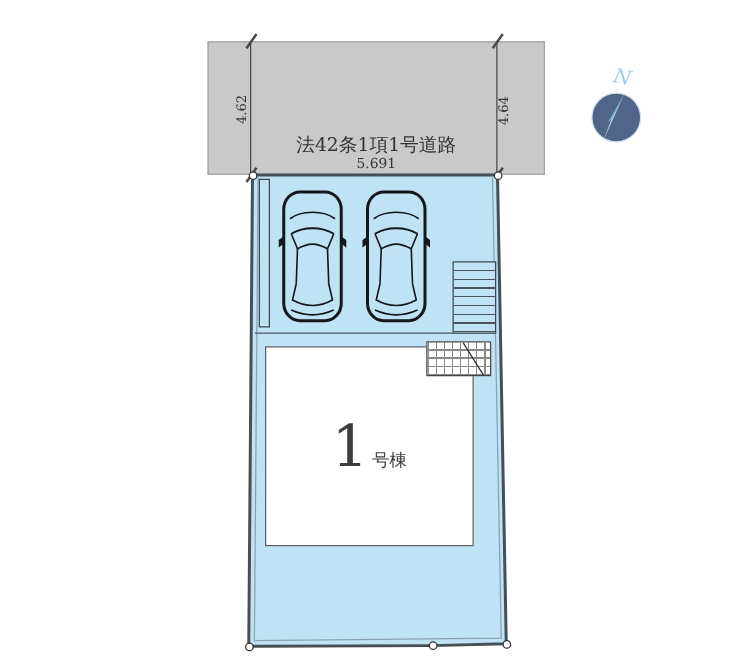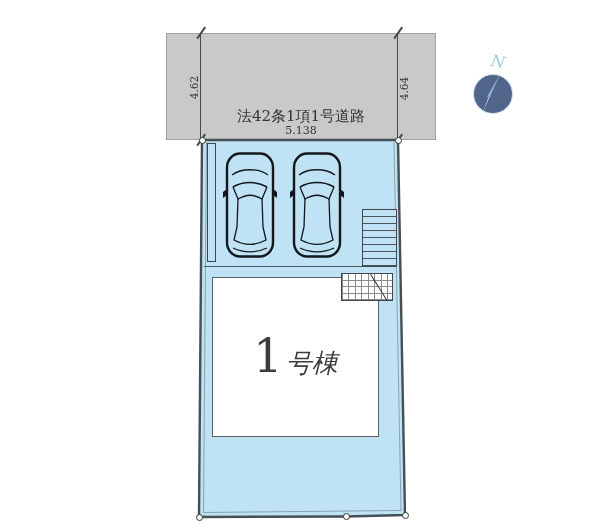--- a/index.html
+++ b/index.html
@@ -29,21 +29,21 @@
               border:1.5px solid #3f464c;box-sizing:border-box;}
   .parking-line{left:204px;top:266px;width:193px;height:1.2px;background:#4d575f;}
   .stairs{left:362px;top:209px;width:35px;height:58px;box-sizing:border-box;
           border:1.2px solid #3f464c;background:
           repeating-linear-gradient(to bottom,transparent 0 6px,#4a555e 6px 7px),var(--lot-fill);}
   .building{left:212px;top:277px;width:167px;height:160px;background:var(--building-fill);
             border:1.3px solid #5a6068;box-sizing:border-box;display:flex;
             align-items:center;justify-content:center;}
   .building-label{display:flex;align-items:baseline;gap:3px;color:#3d3d3d;}
   .building-label .num{font-size:46px;line-height:1;}
-  .building-label .suf{font-size:26px;font-style:italic;}
+  .building-label .suf{font-size:14px;}
   .porch{left:341px;top:273px;width:52px;height:28px;box-sizing:border-box;border:1px solid #3f464c;
          background:
          repeating-linear-gradient(90deg,#8a8a8a 0 1px,transparent 1px 6.5px),
          repeating-linear-gradient(0deg,#8a8a8a 0 1px,transparent 1px 6.5px),#fff;}
   .porch-diag{left:371px;top:274px;width:30.5px;height:1.4px;background:#2e3338;
               transform-origin:0 0;transform:rotate(58deg);}
   .marker{width:7px;height:7px;border-radius:50%;background:#fff;border:1.2px solid #333;
           box-sizing:border-box;}
   .car{stroke:#14181c;fill:none;}
   .car .thick{stroke-width:2.4;}
@@ -58,21 +58,21 @@
 </style>
 </head>
 <body>
 
 <div class="canvas">
 
   <div class="abs road"></div>
   <div class="abs road-label">
     <div>法42条1項1号道路</div>
   </div>
-  <div class="abs road-width">5.138</div>
+  <div class="abs road-width">5.691</div>
 
   <div class="abs dim-line l"></div>
   <div class="abs dim-line r"></div>
   <div class="abs tick" style="left:194px;top:32px;"></div>
   <div class="abs tick" style="left:391px;top:32px;"></div>
   <div class="abs tick" style="left:194px;top:139px;"></div>
   <div class="abs tick" style="left:391px;top:139px;"></div>
   <div class="abs dim-side" style="left:174px;top:81px;">4.62</div>
   <div class="abs dim-side" style="left:384px;top:82px;">4.64</div>
 

